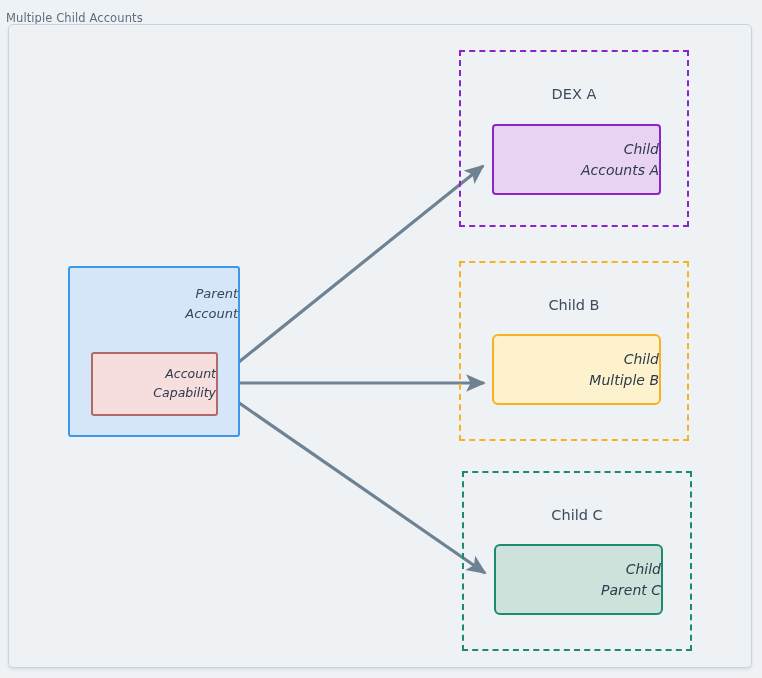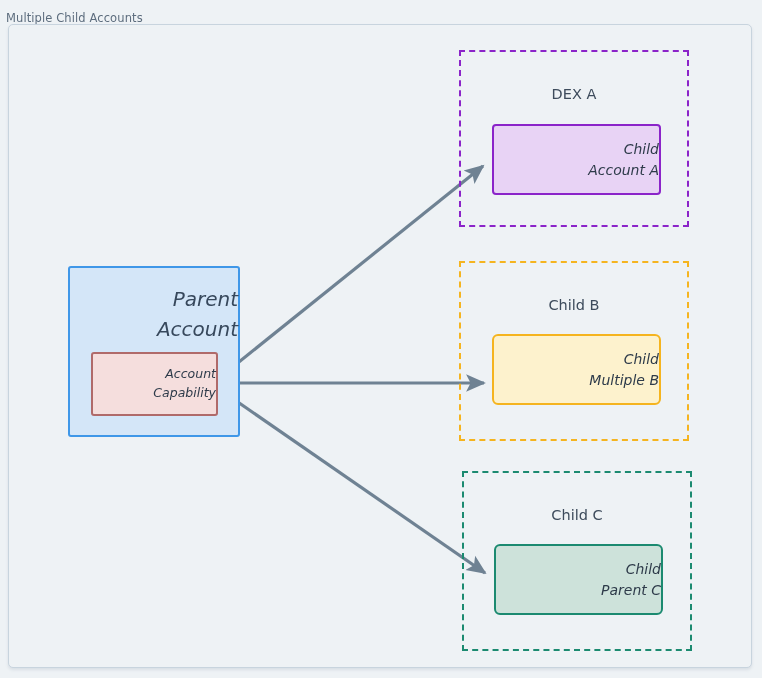--- a/index.html
+++ b/index.html
@@ -93,21 +93,21 @@
     top: 258px;
     width: 172px;
     height: 171px;
     background: #d4e6f8;
     border-color: #3f97e8;
     border-radius: 3px;
     justify-content: flex-start;
     padding-top: 16px;
   }
   #parent-account .parent-title {
-    font-size: 20px;
+    font-size: 13px;
     line-height: 1.5;
     color: #37485c;
   }
   #account-capability {
     position: absolute;
     left: 91px;
     top: 344px;
     width: 127px;
     height: 64px;
     background: #f5dedd;
@@ -201,21 +201,21 @@
   <div class="node" id="account-capability">
     <span class="line">Account</span>
     <span class="line">Capability</span>
   </div>
 
   <div class="group-box" id="group-dex-a">
     <div class="group-label">DEX A</div>
   </div>
   <div class="node" id="child-account-a">
     <span class="line">Child</span>
-    <span class="line">Account A</span>
+    <span class="line">Accounts A</span>
   </div>
 
   <div class="group-box" id="group-defi-b">
     <div class="group-label">Child B</div>
   </div>
   <div class="node" id="child-account-b">
     <span class="line">Child</span>
     <span class="line">Multiple B</span>
   </div>
 

